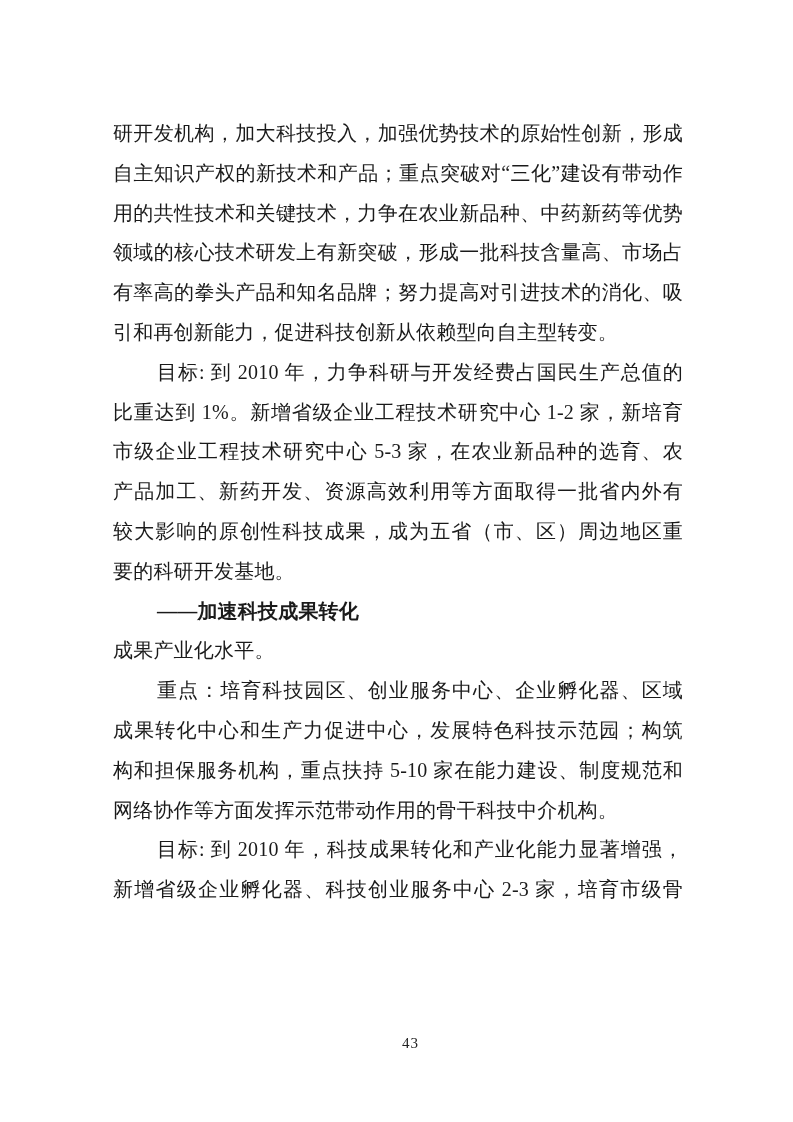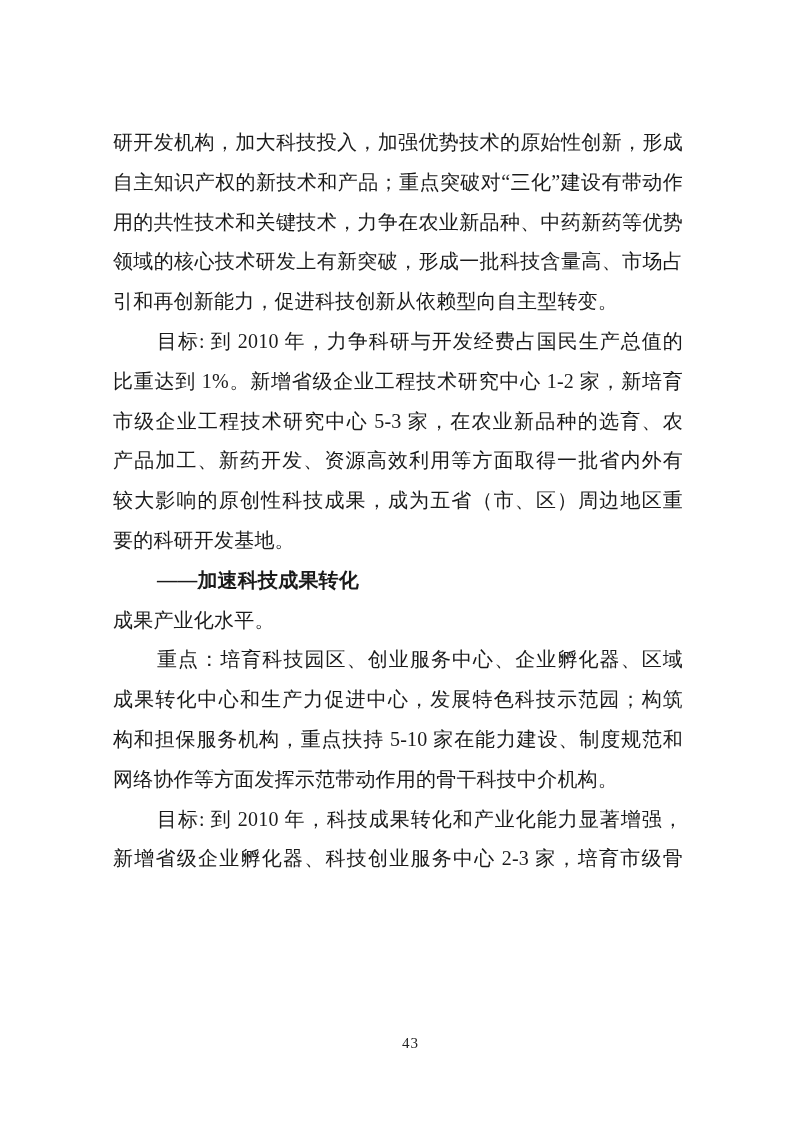--- a/index.html
+++ b/index.html
@@ -14,21 +14,21 @@
     position: relative;
     width: 793px;
     height: 1122px;
     background: #ffffff;
     font-family: "Liberation Serif", "DejaVu Serif", serif;
     color: #1a1a1a;
   }
   .text-block {
     position: absolute;
     left: 113px;
-    top: 123px;
+    top: 114px;
     width: 570px;
     font-size: 20px;
     line-height: 39.8px;
     letter-spacing: 0.2px;
     text-rendering: optimizeLegibility;
   }
   .paragraph {
     margin: 0;
     padding: 0;
   }
@@ -63,20 +63,21 @@
 </head>
 <body>
 
 <div class="page">
   <div class="text-block">
       <div class="paragraph">
         <div class="line">研开发机构，加大科技投入，加强优势技术的原始性创新，形成</div>
         <div class="line">自主知识产权的新技术和产品；重点突破对“三化”建设有带动作</div>
         <div class="line">用的共性技术和关键技术，力争在农业新品种、中药新药等优势</div>
         <div class="line">领域的核心技术研发上有新突破，形成一批科技含量高、市场占</div>
+        <div class="line">有率高的拳头产品和知名品牌；努力提高对引进技术的消化、吸</div>
         <div class="line final">引和再创新能力，促进科技创新从依赖型向自主型转变。</div>
       </div>
       <div class="paragraph">
         <div class="line indent">目标: 到 2010 年，力争科研与开发经费占国民生产总值的</div>
         <div class="line">比重达到 1%。新增省级企业工程技术研究中心 1-2 家，新培育</div>
         <div class="line">市级企业工程技术研究中心 5-3 家，在农业新品种的选育、农</div>
         <div class="line">产品加工、新药开发、资源高效利用等方面取得一批省内外有</div>
         <div class="line">较大影响的原创性科技成果，成为五省（市、区）周边地区重</div>
         <div class="line final">要的科研开发基地。</div>
       </div>

